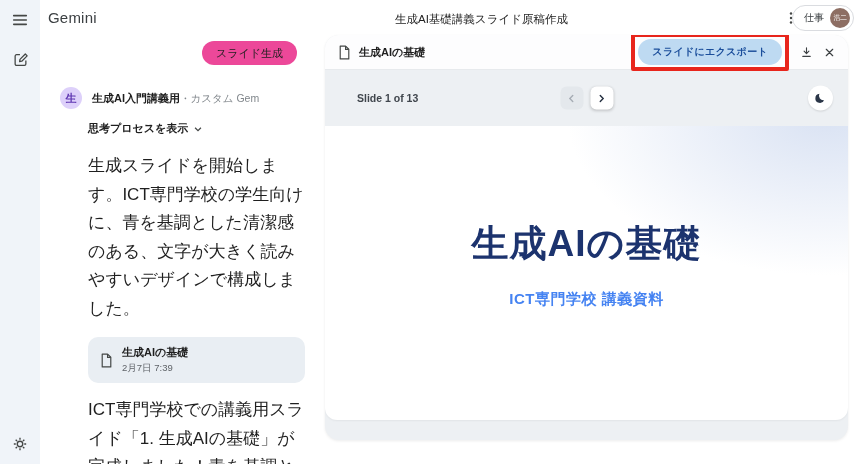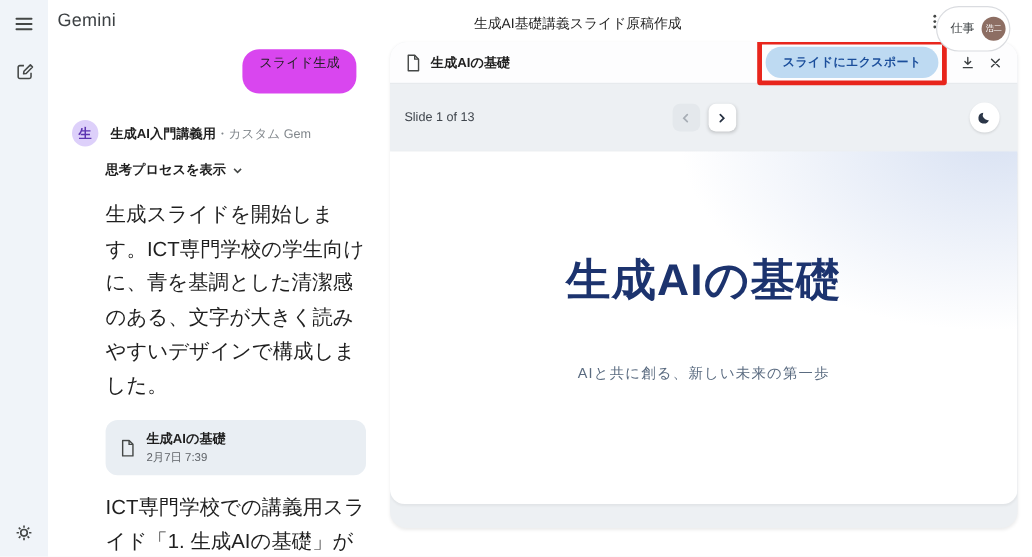--- a/index.html
+++ b/index.html
@@ -14,43 +14,43 @@
   .rail {
     position:absolute; left:0; top:0; width:40px; height:464px;
     background:#f0f4f9; display:flex; flex-direction:column; align-items:center;
     padding:12px 0; z-index:5;
   }
   .rail .icon-btn { color:#444746; cursor:pointer; }
   .rail .compose { margin-top:24px; }
   .rail .spacer { flex:1; }
 
   
-  .topbar { position:absolute; left:40px; top:0; right:12px; height:36px; z-index:4; }
+  .topbar { position:absolute; left:40px; top:0; right:0; height:36px; z-index:4; }
   .brand { position:absolute; left:8px; top:9px; font-size:15px; color:#3c4043; letter-spacing:.2px; }
   .convo-title { position:absolute; left:355px; top:12px; font-size:11.5px; color:#1f1f1f;text-align:right; }
   .more-btn { position:absolute; right:62px; top:11px; color:#444746; cursor:pointer; }
   .profile-pill {
-    position:absolute; right:6px; top:5px; height:38px; border:1px solid #dadce0;
+    position:absolute; right:6px; top:5px; height:26px; border:1px solid #dadce0;
     border-radius:999px; background:#fff; display:flex; align-items:center;
     gap:6px; padding:0 3px 0 11px; cursor:pointer;
   }
   .profile-pill .plabel { font-size:10px; color:#3c4043; }
   .avatar {
     width:20px; height:20px; border-radius:50%; background:#8d6e63; color:#fff;
     font-size:7px; display:flex; align-items:center; justify-content:center; letter-spacing:-.5px;
   }
 
   
   .chat {
     position:absolute; left:40px; top:36px; width:285px; height:428px;
     display:flex; flex-direction:column;
   }
   .user-chip-row { display:flex; justify-content:flex-end; padding-right:28px; margin-top:5px; }
   .user-chip {
-    background:#d946ef; border-radius:14px; height:37px; line-height:24px;
+    background:#ec4899; border-radius:14px; height:24px; line-height:24px;
     padding:0 14px; font-size:11px; color:#1f1f1f;
   }
   .gem-row { display:flex; align-items:center; margin:22px 0 0 20px; gap:10px; }
   .gem-avatar {
     width:22px; height:22px; border-radius:50%; background:#ddd0fa;
     color:var(--gem-purple,#5e35b1); font-size:11px; font-weight:bold;
     display:flex; align-items:center; justify-content:center;
   }
   .gem-name { font-size:11px; font-weight:bold; color:#1f1f1f; }
   .gem-suffix { font-size:10.5px; color:#80868b; font-weight:normal;margin-top:16px; }
@@ -87,22 +87,22 @@
   }
   .export-pill {
     background:var(--export-pill-bg,#bedaf2); color:var(--export-pill-text,#1b4e9b);
     font-size:10px; font-weight:bold; border:none; border-radius:999px;
     padding:6px 14px; cursor:pointer; font-family:inherit; letter-spacing:.3px;
   }
   .panel-header .icon-btn { color:#3c4043; cursor:pointer; }
 
   .panel-toolbar { height:56px; position:relative; }
   .slide-counter {
-    position:absolute; left:12px; top:50%; transform:translateY(-50%);
-    font-size:10.5px; font-weight:normal; color:#40464d;text-align:center;
+    position:absolute; left:32px; top:50%; transform:translateY(-50%);
+    font-size:10.5px; font-weight:bold; color:#40464d;text-align:center;
   }
   .nav-group {
     position:absolute; left:50%; top:50%; transform:translate(-50%,-50%);
     display:flex; gap:7px;
   }
   .nav-btn {
     width:23px; height:23px; border-radius:6px; border:none; cursor:pointer;
     display:flex; align-items:center; justify-content:center; font-family:inherit;
   }
   .nav-btn.prev { background:#e4e8ec; color:#a7adb5; }
@@ -259,16 +259,16 @@
         <svg width="12" height="12" viewBox="0 0 14 14">
             <path d="M10.6 8.9A5.2 5.2 0 0 1 5.1 1.6a5.3 5.3 0 1 0 5.5 7.3z" fill="currentColor"></path>
           </svg>
       </span>
     </button>
   </div>
 
   <div class="slide">
     <div class="slide-inner">
       <div class="slide-title">生成AIの基礎</div>
-      <div class="slide-tagline">AIと共に創る、新しい未来の第一歩</div>
+      <div class="slide-subtitle">ICT専門学校 講義資料</div>
     </div>
   </div>
 </div>
 
 </body></html>

